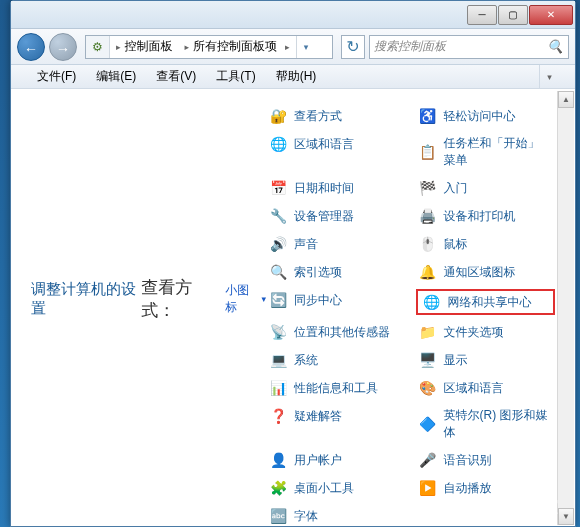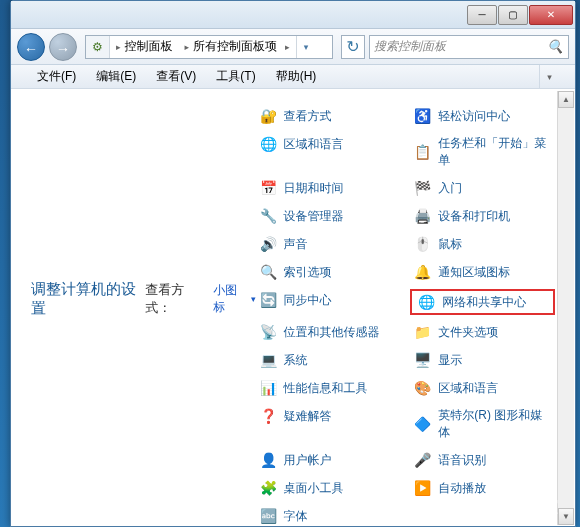--- a/index.html
+++ b/index.html
@@ -19,21 +19,21 @@
     .bc-dd { width: 20px; border-left: 1px solid #d0d8e0; height: 100%; display: flex; align-items: center; justify-content: center; color: #4a7aa5; font-size: 9px; }
     .refresh-btn { width: 24px; height: 24px; background: #fff; border: 1px solid #a0b0c0; display: flex; align-items: center; justify-content: center; color: #3a7aa5; }
     .search { width: 200px; height: 24px; background: #fff; border: 1px solid #a0b0c0; display: flex; align-items: center; padding: 0 4px; font-size: 12px; color: #888; font-style: italic; }
     .search-icon { margin-left: auto; color: #4a8ac5; font-size: 13px; }
     .menubar { height: 24px; background: linear-gradient(to bottom, #f4f7fb, #e4ebf3); border-bottom: 1px solid #d0dae5; display: flex; align-items: center; padding: 0 16px; font-size: 12px; }
     .menu-item { padding: 0 10px; height: 100%; display: flex; align-items: center; }
     .menu-dd { margin-left: auto; width: 20px; display: flex; align-items: center; justify-content: center; color: #666; font-size: 9px; border-left: 1px solid #d0dae5; height: 100%; }
     .content { flex: 1; background: #fff; padding: 16px 20px; overflow: auto; display: flex; }
     .header-row { display: flex; align-items: center; margin-bottom: 18px; }
     .page-title { color: #1a5a95; font-size: 15px; font-weight: normal; }
-    .view-label { margin-left: auto; font-size: 13px; color: #333; }
+    .view-label { margin-left: auto; font-size: 17px; color: #333; }
     .view-dd { color: #1a5ac5; font-size: 12px; margin-left: 6px; display: flex; align-items: center; gap: 4px; }
     .items-grid { display: grid; grid-template-columns: 1fr 1fr; column-gap: 10px; row-gap: 6px; }
     .cp-item { display: flex; align-items: center; gap: 6px; font-size: 12px; color: #1a5a95; padding: 2px 4px; cursor: pointer; }
     .cp-icon { width: 18px; height: 18px; flex-shrink: 0; display: flex; align-items: center; justify-content: center; font-size: 14px; }
     .highlight { border: 2px solid #e03030; padding: 2px 4px; }
     .highlight .cp-item { padding: 0 2px; }
     .watermark { position: absolute; bottom: 8px; right: 20px; color: rgba(255,255,255,0.5); font-size: 18px; font-weight: normal; pointer-events: none; letter-spacing: 1px; }
     .scrollbar-stub { position: absolute; right: 1px; top: 90px; bottom: 1px; width: 17px; background: #f0f0f0; border-left: 1px solid #d8d8d8; }
     .sb-arrow { height: 17px; background: linear-gradient(#f8f8f8,#e0e0e0); border: 1px solid #c0c0c0; display:flex; align-items:center; justify-content:center; font-size:8px; color:#666; }
     .sb-arrow.bottom { position: absolute; bottom:0; left:0; right:0; }

